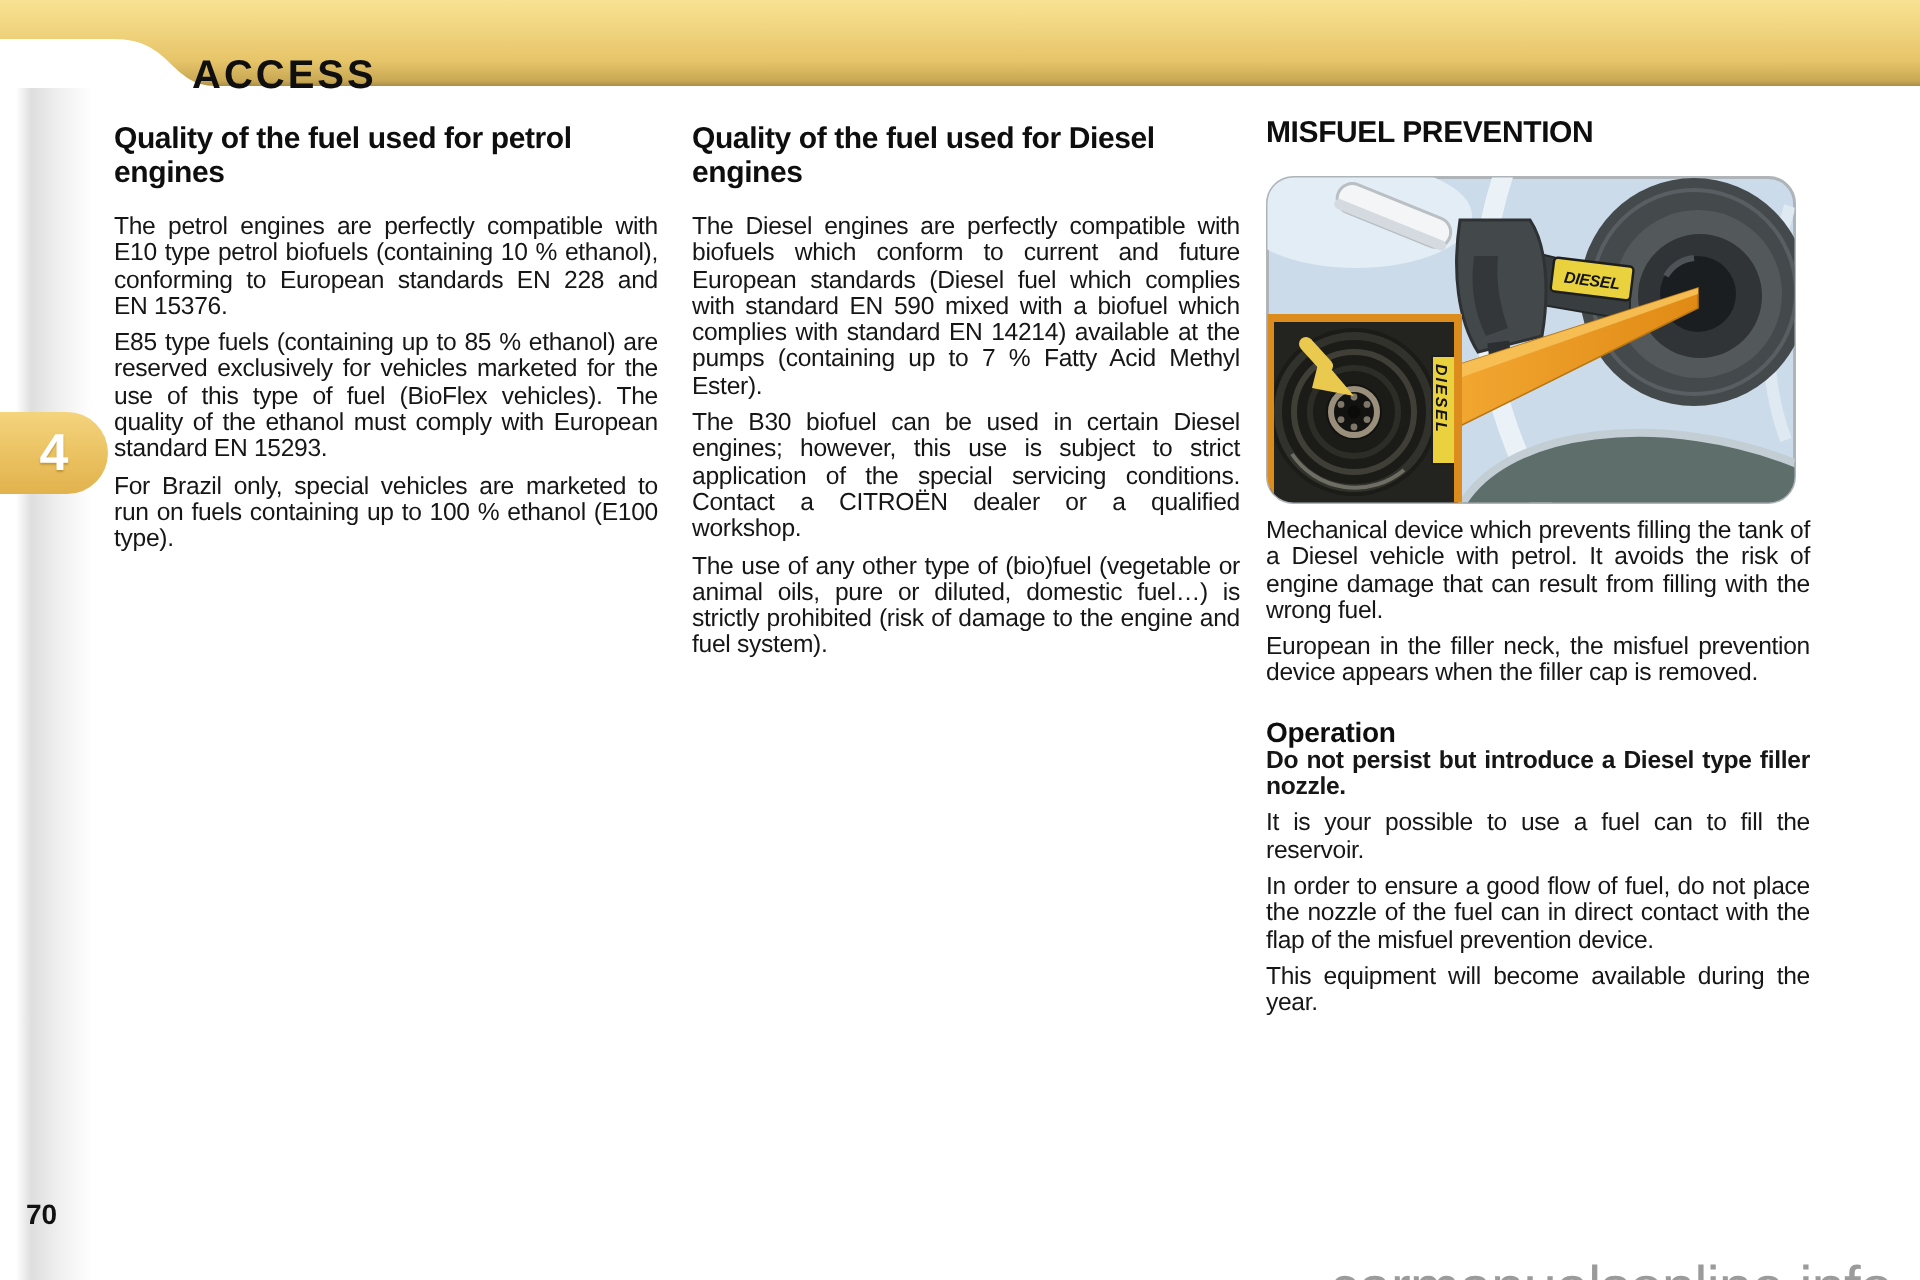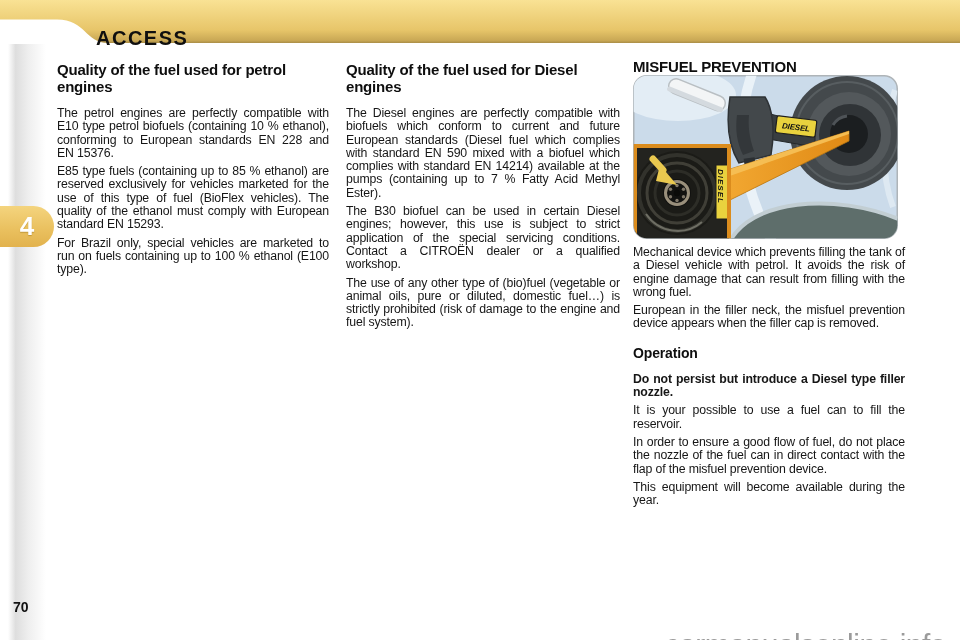--- a/index.html
+++ b/index.html
@@ -39,24 +39,24 @@
   }
   .col p { margin:0 0 5px 0; hyphens:auto; -webkit-hyphens:auto; }
   .col1 { left:57px;  top:61px; width:272px; }
   .col2 { left:346px; top:61px; width:274px; }
   .col3 { left:633px; top:58px; width:272px; }
   h2.section {
     font-size:15px; line-height:17px; font-weight:bold; margin:0 0 12px 0;
     letter-spacing:-0.2px; text-align:left; color:#0e0e0e;
   }
   .col1 h2.section, .col2 h2.section { width:235px; }
-  .col3 h2.section { margin-bottom:0; }
+  .col3 h2.section { margin-bottom:13px; }
   h3.operation {
     font-size:14px; line-height:15px; font-weight:bold;
-    margin:15px 0 12px 0; text-align:left; color:#0e0e0e;
+    margin:15px 0 0 0; text-align:left; color:#0e0e0e;
   }
   p.bold { font-weight:bold; }
   
   .figure { display:block; width:265px; height:164px; margin:0 0 7px 0; }
   
   .watermark {
     position:absolute; right:14px; top:628px;
     font-size:30px; letter-spacing:-0.5px; color:#9b9b9b;
   }
 </style>

